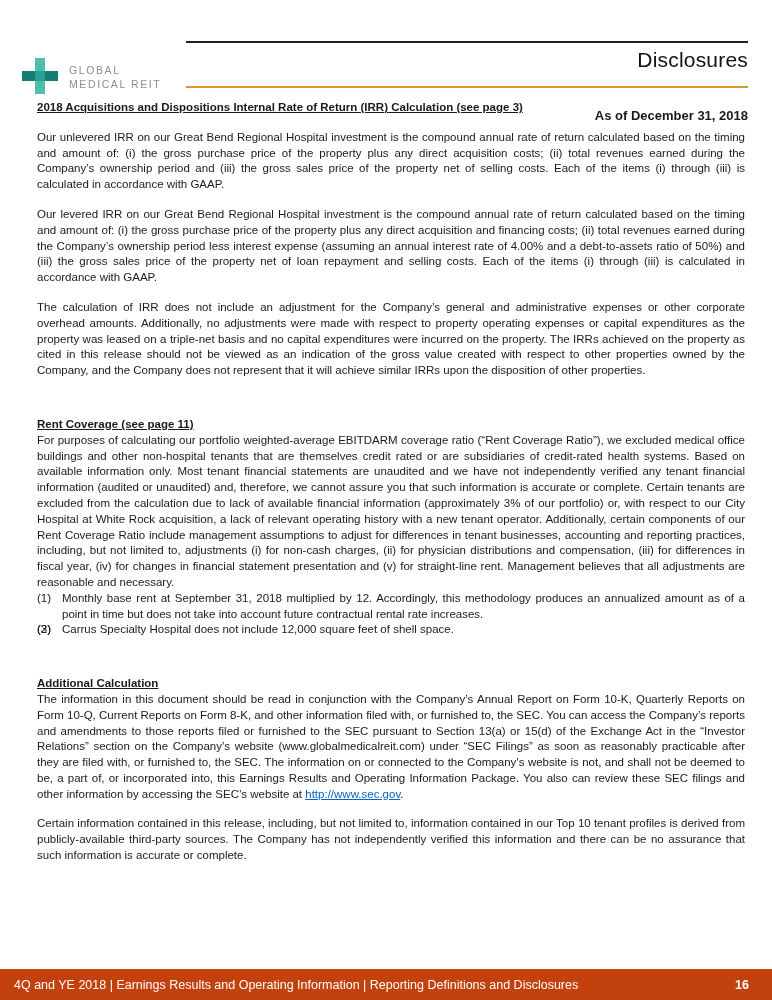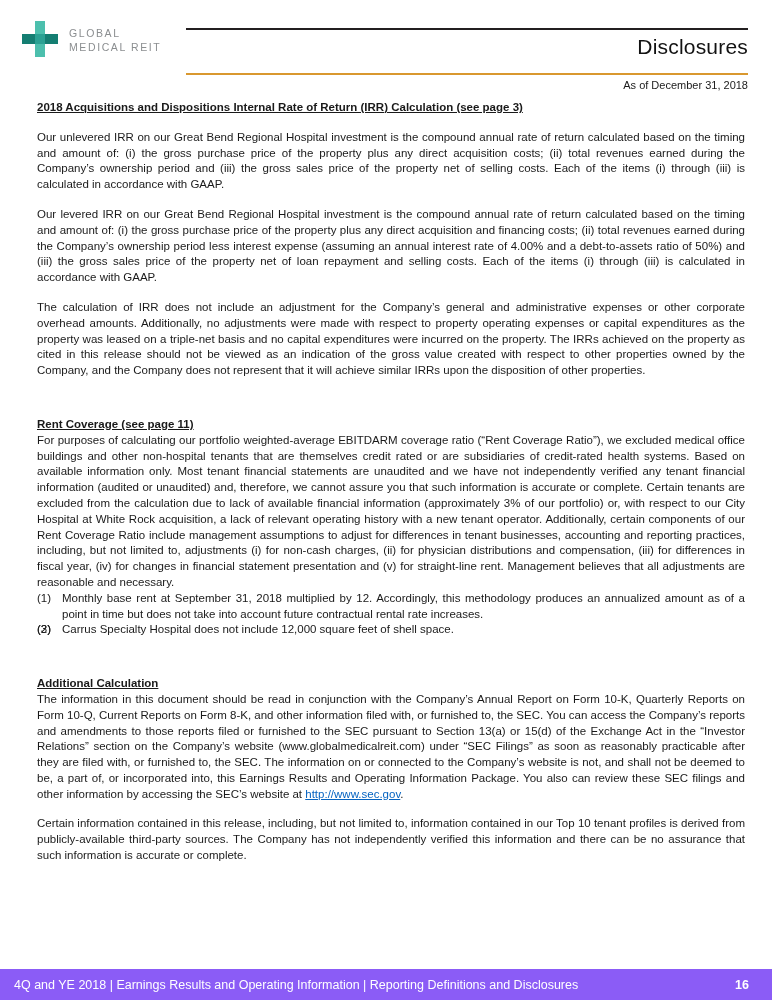--- a/index.html
+++ b/index.html
@@ -4,49 +4,49 @@
 <style>
   * { box-sizing: border-box; }
   html, body { margin: 0; padding: 0; background: #e8e8e8; }
   .page {
     width: 772px; height: 1000px; margin: 0 auto; position: relative;
     background: #ffffff; overflow: hidden; color: #1a1a1a;
     font-family: "Liberation Sans", "DejaVu Sans", sans-serif;
   }
 
   
-  .header { position: absolute; top: 19px; left: 20px; right: 24px; display: flex; align-items: flex-start; }
+  .header { position: absolute; top: 32px; left: 20px; right: 24px; display: flex; align-items: center; }
   .logo { display: flex; align-items: center; gap: 9px; width: 152px; flex: none; }
   .logo-icon { flex: none; }
   .logo-text { color: #8b8e90; font-size: 10.5px; letter-spacing: 1.6px; line-height: 1.3; font-weight: 500; }
   .logo-text span { display: block; white-space: nowrap; }
   .header-right { flex: 1; padding-left: 14px; }
   .rule-top { height: 2px; background: #231f20; margin-top: 9px; }
   .doc-title { margin: 5px 0 14px; text-align: right; font-size: 21px; font-weight: 500; color: #121212; letter-spacing: 0.2px; }
   .rule-accent { height: 2px; background: #d9982f; }
-  .as-of { margin-top: 4px; text-align: right; font-size: 11px; font-weight: 400; color: #1a1a1a; }
+  .as-of { margin-top: 20px; text-align: right; font-size: 13px; font-weight: 700; color: #1a1a1a; }
 
   
   .content {
     position: absolute; top: 100px; left: 37px; width: 708px;
     font-size: 11.5px; line-height: 15.8px; text-align: justify;
   }
   .content h2 { font-size: 11.5px; line-height: 15.8px; font-weight: 700; margin: 0; text-align: left; text-decoration: underline; }
   .content h2.mt { margin-top: 38px; }
   .content h2.mb { margin-bottom: 14px; }
   .content p { margin: 0; }
   .content p.gap { margin-bottom: 14px; }
   .fnote { position: relative; padding-left: 25px; margin: 0; }
   .fnote .marker { position: absolute; left: 0; top: 0; }
   .link { color: #0563c1; text-decoration: underline; }
 
   
   .footer {
     position: absolute; left: 0; right: 0; bottom: 0; height: 31px;
-    background: #8b5cf6; color: #ffffff; display: flex; align-items: center;
+    background: #c2410c; color: #ffffff; display: flex; align-items: center;
     justify-content: space-between; padding: 0 23px 0 14px; font-size: 12.5px;
   }
   .footer .page-num { font-weight: 700; }
 </style>
 </head>
 <body>
 
 <div class="page">
 
   <div class="header">

